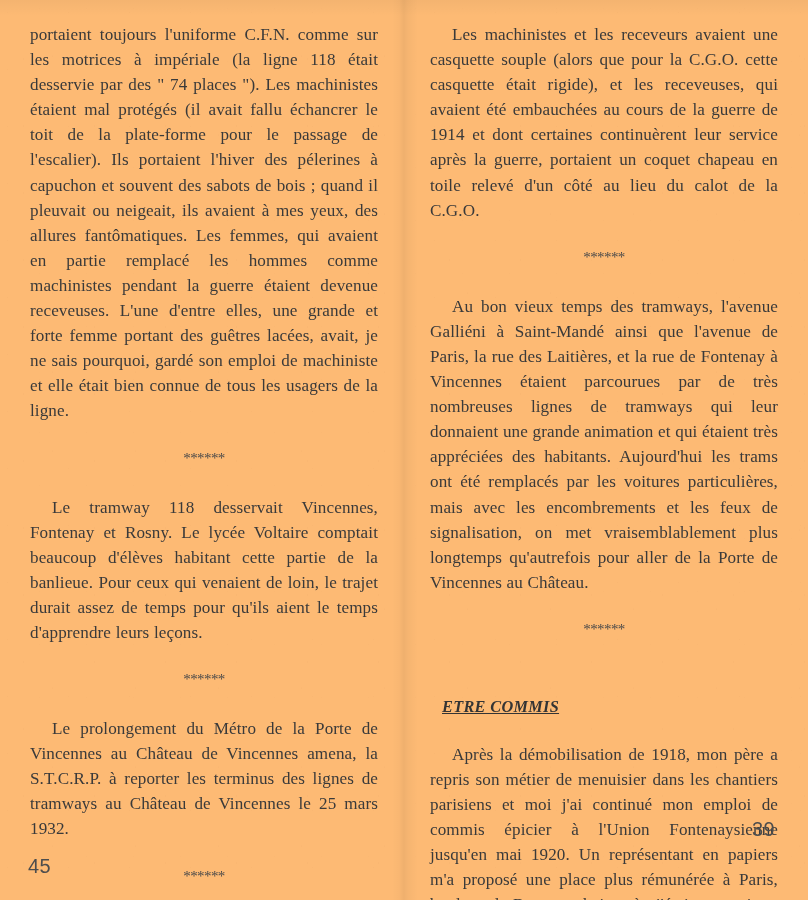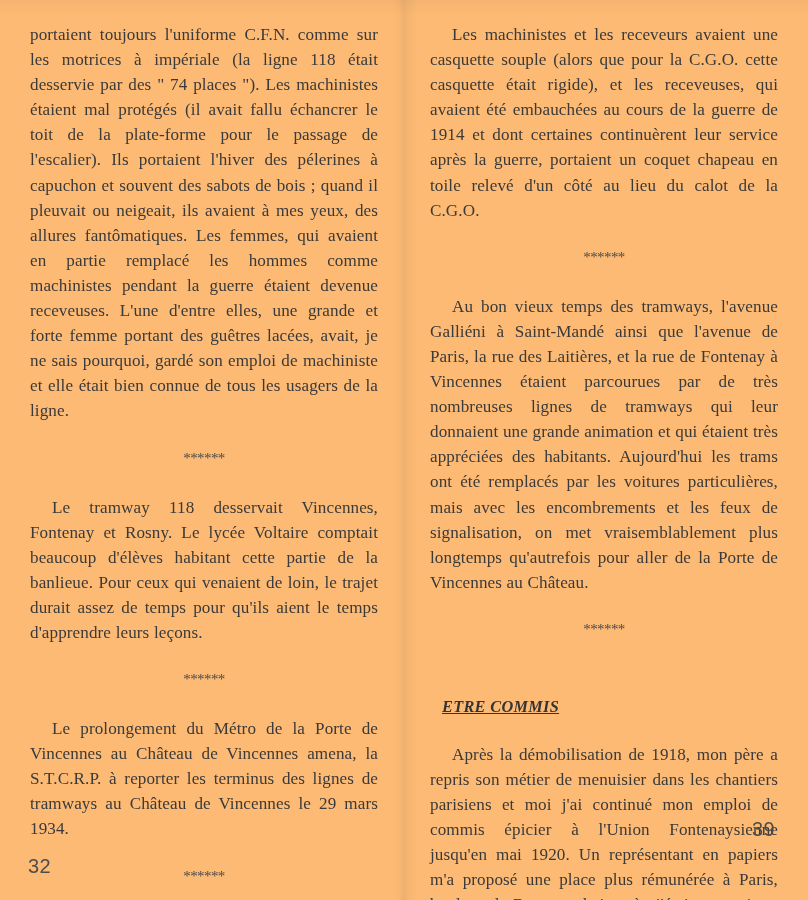--- a/index.html
+++ b/index.html
@@ -140,21 +140,21 @@
   <div class="column" id="column-left">
     <div class="col-body" id="left-blocks">
         <p class="para no-indent">portaient toujours l'uniforme C.F.N. comme sur les motrices à impériale (la ligne 118 était desservie par des " 74 places "). Les machinistes étaient mal protégés (il avait fallu échancrer le toit de la plate-forme pour le passage de l'escalier). Ils portaient l'hiver des pélerines à capuchon et souvent des sabots de bois ; quand il pleuvait ou neigeait, ils avaient à mes yeux, des allures fantômatiques. Les femmes, qui avaient en partie remplacé les hommes comme machinistes pendant la guerre étaient devenue receveuses. L'une d'entre elles, une grande et forte femme portant des guêtres lacées, avait, je ne sais pourquoi, gardé son emploi de machiniste et elle était bien connue de tous les usagers de la ligne.</p>
         <div class="gap-sep-before"></div>
         <p class="sep">******</p>
         <div class="gap-sep-after"></div>
         <p class="para">Le tramway 118 desservait Vincennes, Fontenay et Rosny. Le lycée Voltaire comptait beaucoup d'élèves habitant cette partie de la banlieue. Pour ceux qui venaient de loin, le trajet durait assez de temps pour qu'ils aient le temps d'apprendre leurs leçons.</p>
         <div class="gap-sep-before"></div>
         <p class="sep">******</p>
         <div class="gap-sep-after"></div>
-        <p class="para">Le prolongement du Métro de la Porte de Vincennes au Château de Vincennes amena, la S.T.C.R.P. à reporter les terminus des lignes de tramways au Château de  Vincennes le 29 mars 1934.</p>
+        <p class="para">Le prolongement du Métro de la Porte de Vincennes au Château de Vincennes amena, la S.T.C.R.P. à reporter les terminus des lignes de tramways au Château de  Vincennes le 25 mars 1932.</p>
         <div class="gap-sep-before"></div>
         <p class="sep">******</p>
         <div class="gap-sep-after"></div>
       </div>
   </div>
 
   <div class="column" id="column-right">
     <div class="col-body" id="right-blocks">
         <p class="para">Les machinistes et  les receveurs avaient une casquette souple (alors que pour la C.G.O. cette casquette était rigide), et les receveuses, qui avaient été embauchées au cours de la guerre de 1914 et dont certaines continuèrent leur service après la guerre, portaient un coquet chapeau en toile relevé d'un côté au lieu du calot de la C.G.O.</p>
         <div class="gap-sep-before"></div>
@@ -164,18 +164,18 @@
         <div class="gap-sep-before"></div>
         <p class="sep">******</p>
         <div class="gap-sep-after"></div>
         <div class="gap-head-before"></div>
         <p class="section-heading">ETRE COMMIS</p>
         <div class="gap-head-after"></div>
         <p class="para">Après la démobilisation de 1918, mon père a repris son métier de menuisier dans les chantiers parisiens et moi j'ai continué mon emploi de commis épicier à l'Union Fontenaysienne jusqu'en mai 1920. Un représentant en papiers m'a proposé une place plus rémunérée à Paris, boulevard Beaumarchais où j'étais nourri et couché, dans une chambre sous les combles, avec 1 jour de repos tous les 15 jours.</p>
       </div>
   </div>
 
-  <div class="folio" id="folio-left">32</div>
+  <div class="folio" id="folio-left">45</div>
 
   <div class="folio" id="folio-right">39</div>
 
   <div id="grain"></div>
 </div>
 
 </body></html>

